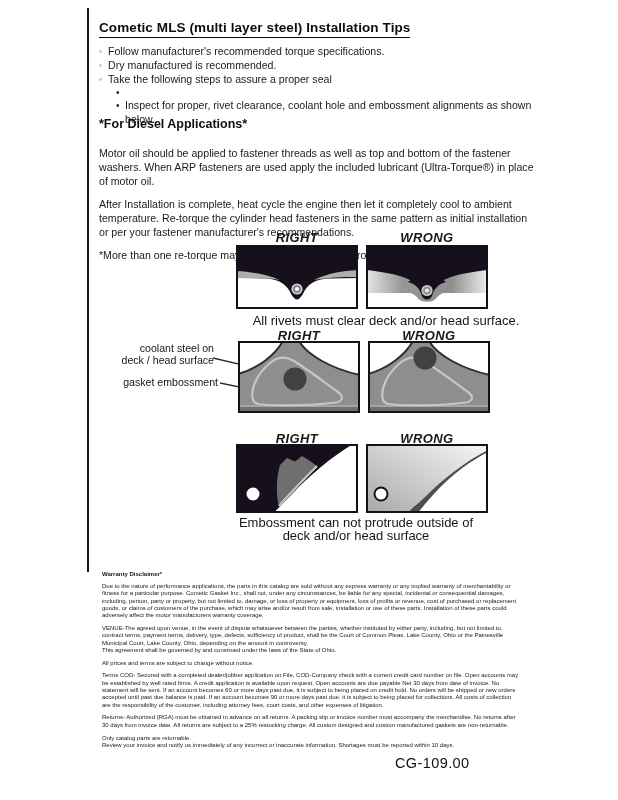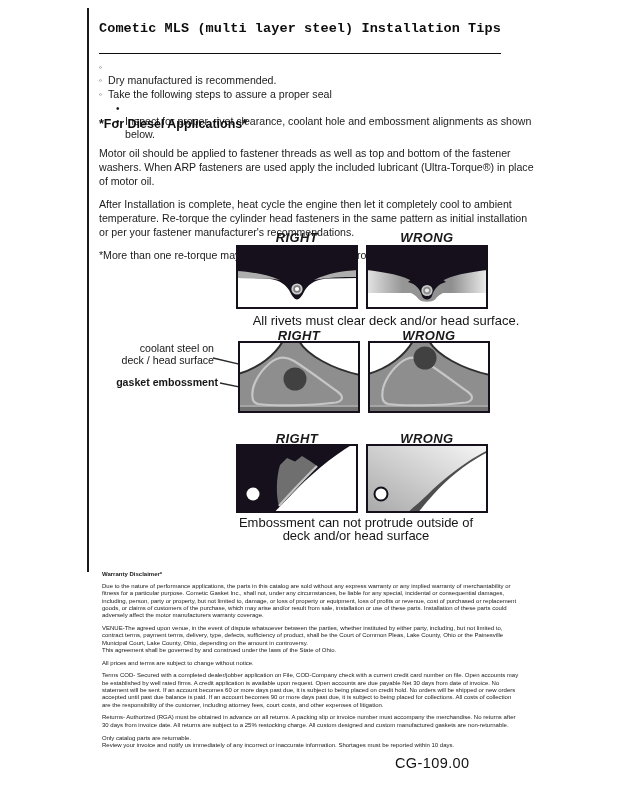--- a/index.html
+++ b/index.html
@@ -13,21 +13,21 @@
     position:absolute; left:87px; top:8px; width:1.5px; height:564px;
     background:#1a1a1a;
   }
   .abs { position:absolute; }
 
   
   .intro { left:99px; top:18px; width:462px; }
   .doc-title {
     font-size:13.5px; font-weight:bold; color:#0d0d0d;
     display:inline-block; border-bottom:1.6px solid #0d0d0d;
-    padding-bottom:17px; margin-bottom:7px; letter-spacing:0.1px;font-family:Liberation Mono, monospace;
+    padding-bottom:2px; margin-bottom:7px; letter-spacing:0.1px;
   }
   .bullet-row { display:flex; font-size:10.6px; line-height:13.8px; color:#1b1b1b; }
   .bullet-row .marker { width:9px; flex:0 0 9px; font-size:8px; line-height:13px; color:#1b1b1b; }
   .sub { padding-left:17px; }
   .sub .marker { font-size:10px; }
 
   
   .diesel { left:99px; top:117px; width:438px; }
   .diesel h2 { font-size:12.5px; font-weight:bold; color:#0f0f0f; margin-bottom:15px; }
   .diesel p { font-size:10.6px; line-height:14px; color:#1b1b1b; margin-bottom:9px; }
@@ -50,20 +50,21 @@
 <body>
 
 <div class="page">
 
   <div class="left-rule"></div>
 
   <div class="abs intro">
     <div class="doc-title">Cometic MLS (multi layer steel) Installation Tips</div>
     <div class="bullet-row">
       <span class="marker">◦</span>
+      <span>Follow manufacturer's recommended torque specifications.</span>
     </div>
     <div class="bullet-row">
       <span class="marker">◦</span>
       <span>Dry manufactured is recommended.</span>
     </div>
     <div class="bullet-row">
       <span class="marker">◦</span>
       <span>Take the following steps to assure a proper seal</span>
     </div>
     <div class="bullet-row sub">
@@ -125,21 +126,21 @@
 
   <div class="abs caption" style="left:236px; top:314px; width:300px;">All rivets must clear deck and/or head surface.</div>
 
   <div class="abs rw-label" style="left:238px; top:328px;">RIGHT</div>
   <div class="abs rw-label" style="left:368px; top:328px;">WRONG</div>
 
   <div class="abs side-label" style="left:98px; top:342px; width:116px;">
     <div>coolant steel on</div>
     <div>deck / head surface</div>
   </div>
-  <div class="abs side-label" style="left:98px; top:376px; width:120px;font-weight:bold;">gasket embossment</div>
+  <div class="abs side-label" style="left:98px; top:376px; width:120px;">gasket embossment</div>
 
   <div class="abs" style="left:210px; top:350px;">
     <svg width="100" height="48" viewBox="0 0 100 48">
       <line x1="3" y1="8" x2="84" y2="27" stroke="#2a2a2a" stroke-width="1.3"></line>
       <line x1="10" y1="33" x2="54" y2="42" stroke="#2a2a2a" stroke-width="1.3"></line>
     </svg>
   </div>
 
   <div class="abs diagram-box" style="left:238px; top:341px;">
     <svg width="122" height="72" viewBox="0 0 122 72">

